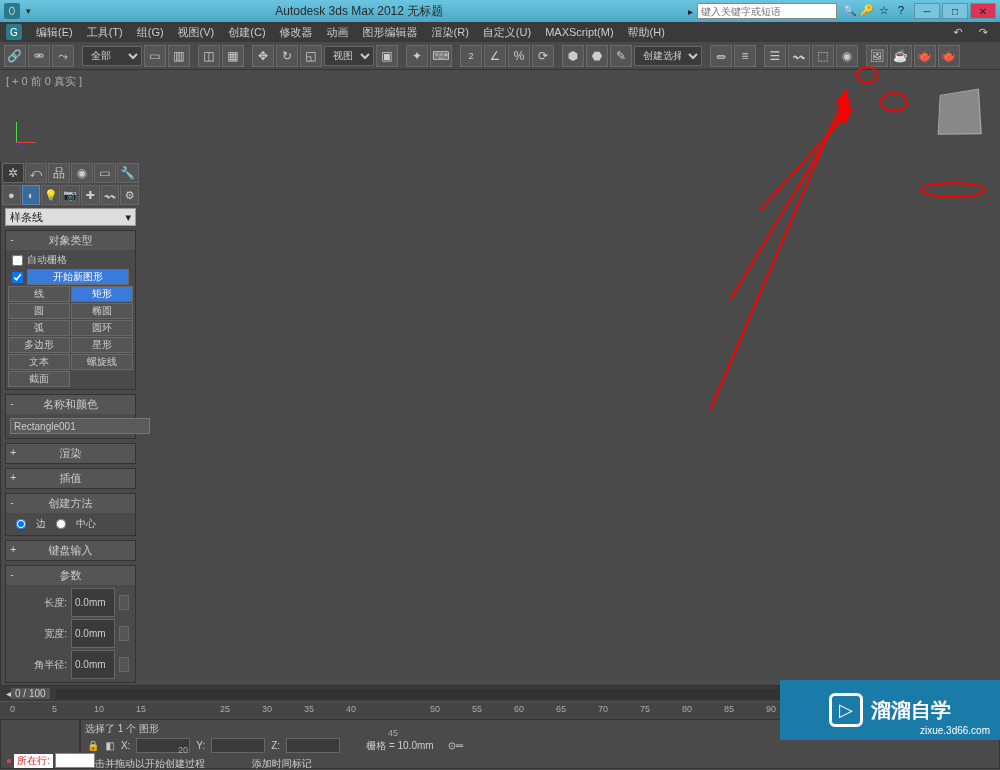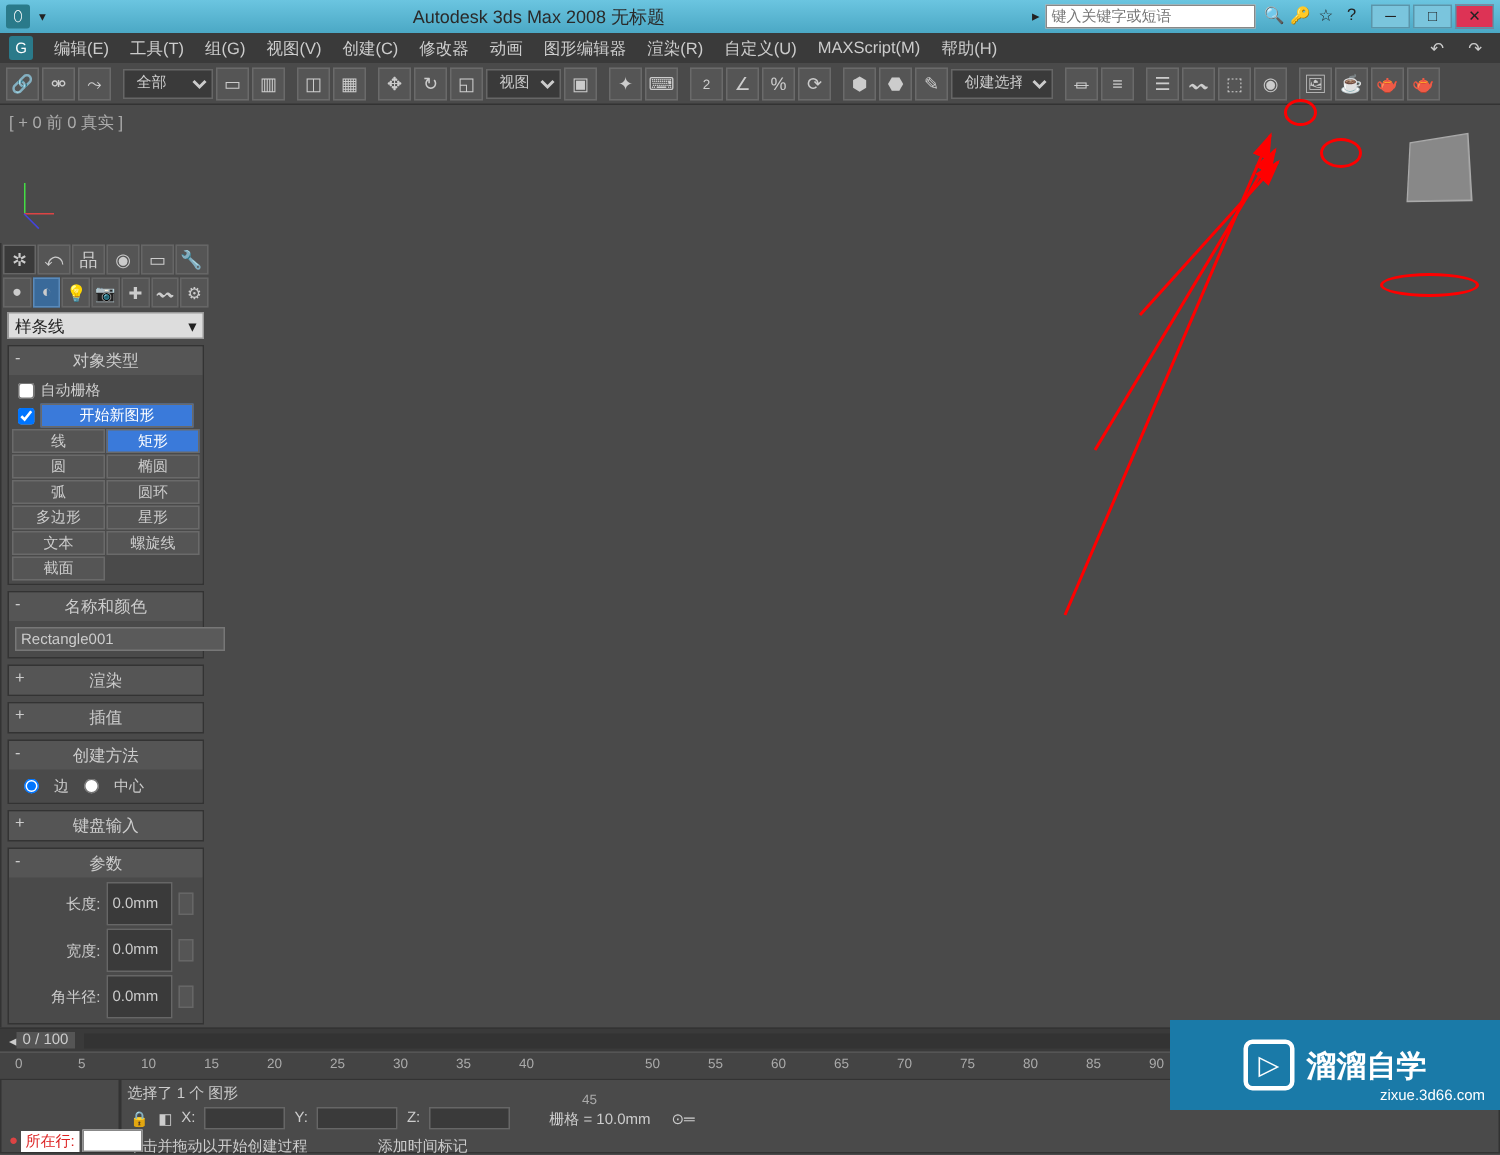--- a/index.html
+++ b/index.html
@@ -90,21 +90,21 @@
 
 
 .circle { position:absolute; border:2px solid #f00; border-radius:50%; pointer-events:none; }
 </style>
 </head>
 <body>
 
 <div class="titlebar">
   <div class="app-icon">⬯</div>
   <span style="font-size:9px">▾</span>
-  <div class="title-text">Autodesk 3ds Max 2008      无标题</div>
+  <div class="title-text">Autodesk 3ds Max 2012      无标题</div>
   <span style="font-size:10px;margin-right:4px">▸</span>
   <input class="search-box" placeholder="键入关键字或短语" style="">
   <div class="title-icons">
     <span>🔍</span>
     <span>🔑</span>
     <span>☆</span>
     <span>?</span>
   </div>
   <div class="win-btns">
     <div class="win-btn">─</div>
@@ -316,21 +316,21 @@
     <span>◂</span>
     <div class="slider-lbl">0 / 100</div>
     <div class="slider-track"></div>
     <span>▸</span>
   </div>
   <div class="ruler" id="ruler">
       <span style="left: 10px;">0</span>
       <span style="left: 52px;">5</span>
       <span style="left: 94px;">10</span>
       <span style="left: 136px;">15</span>
-      <span style="left: 178px;">20</span>
+      <span style="left: 178px; margin-top: 41px;">20</span>
       <span style="left: 220px;">25</span>
       <span style="left: 262px;">30</span>
       <span style="left: 304px;">35</span>
       <span style="left: 346px;">40</span>
       <span style="left: 388px; margin-top: 24px;">45</span>
       <span style="left: 430px;">50</span>
       <span style="left: 472px;">55</span>
       <span style="left: 514px;">60</span>
       <span style="left: 556px;">65</span>
       <span style="left: 598px;">70</span>

